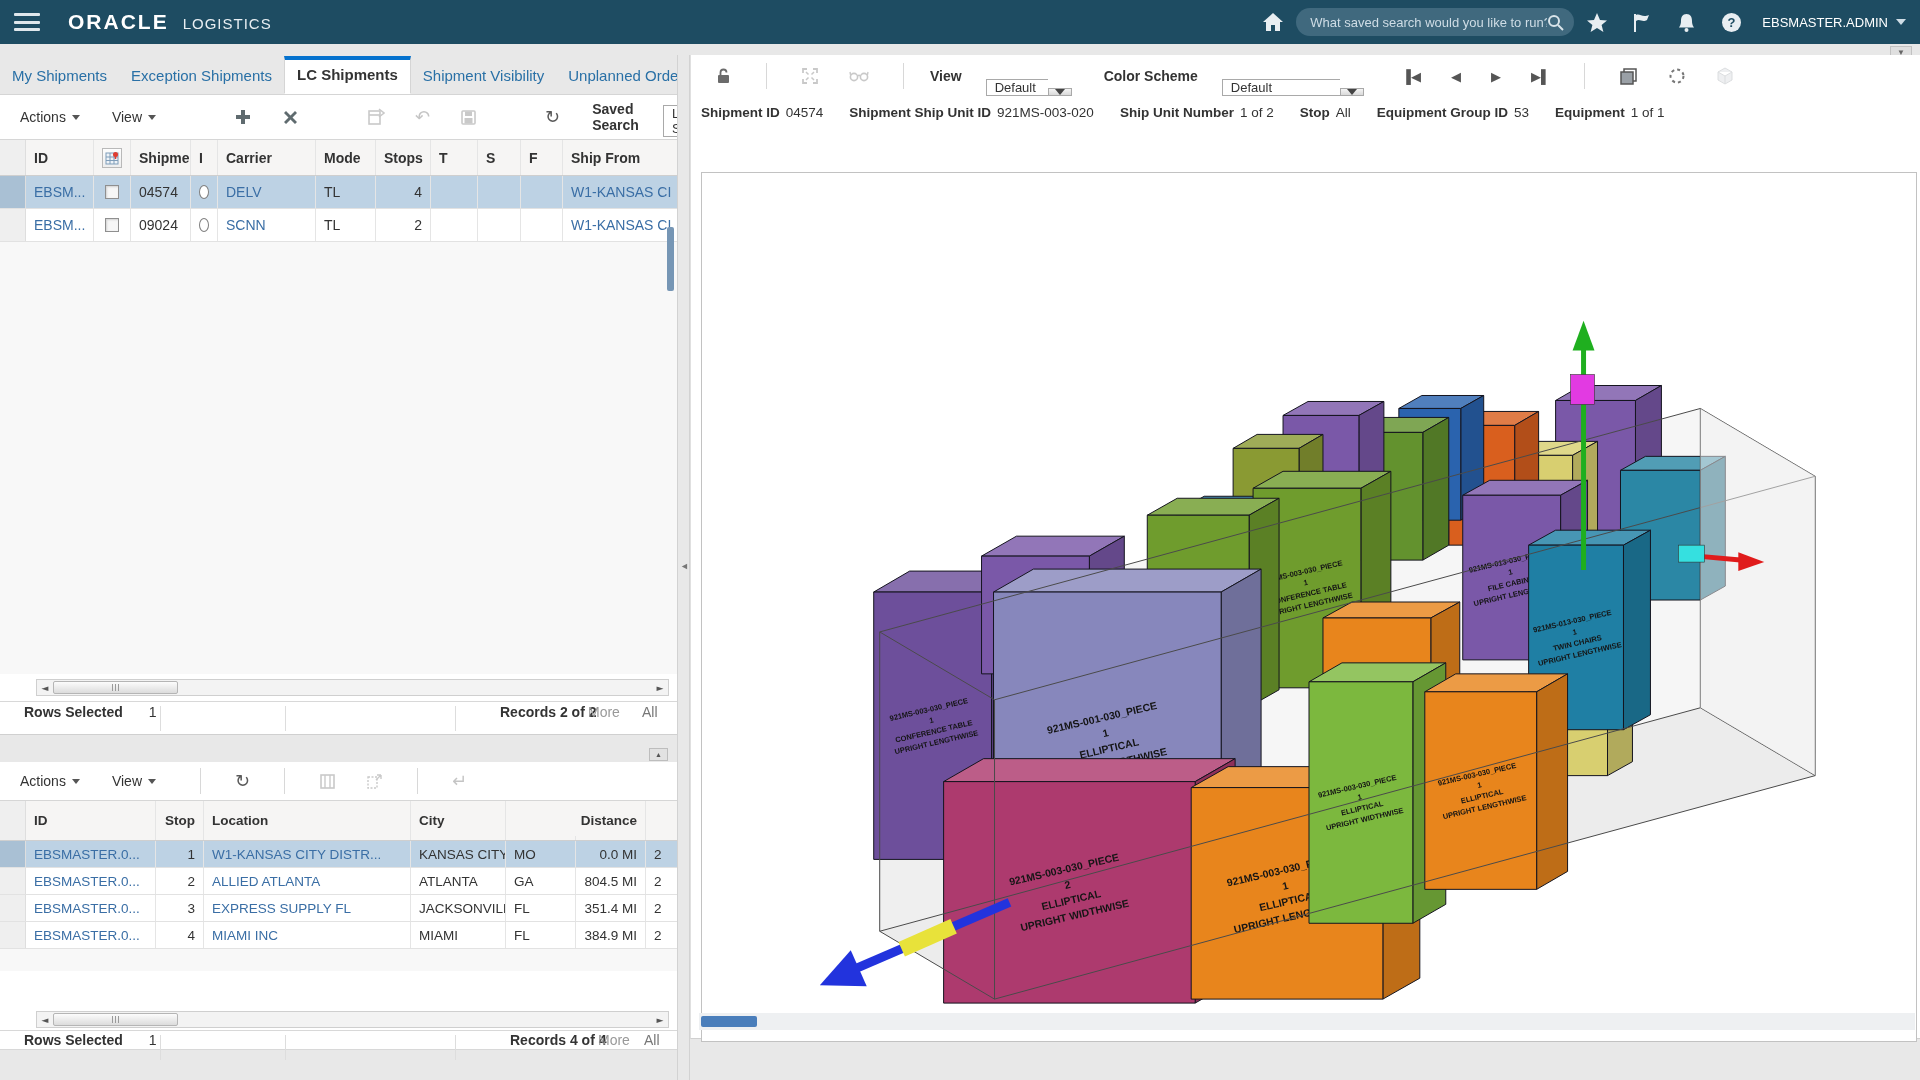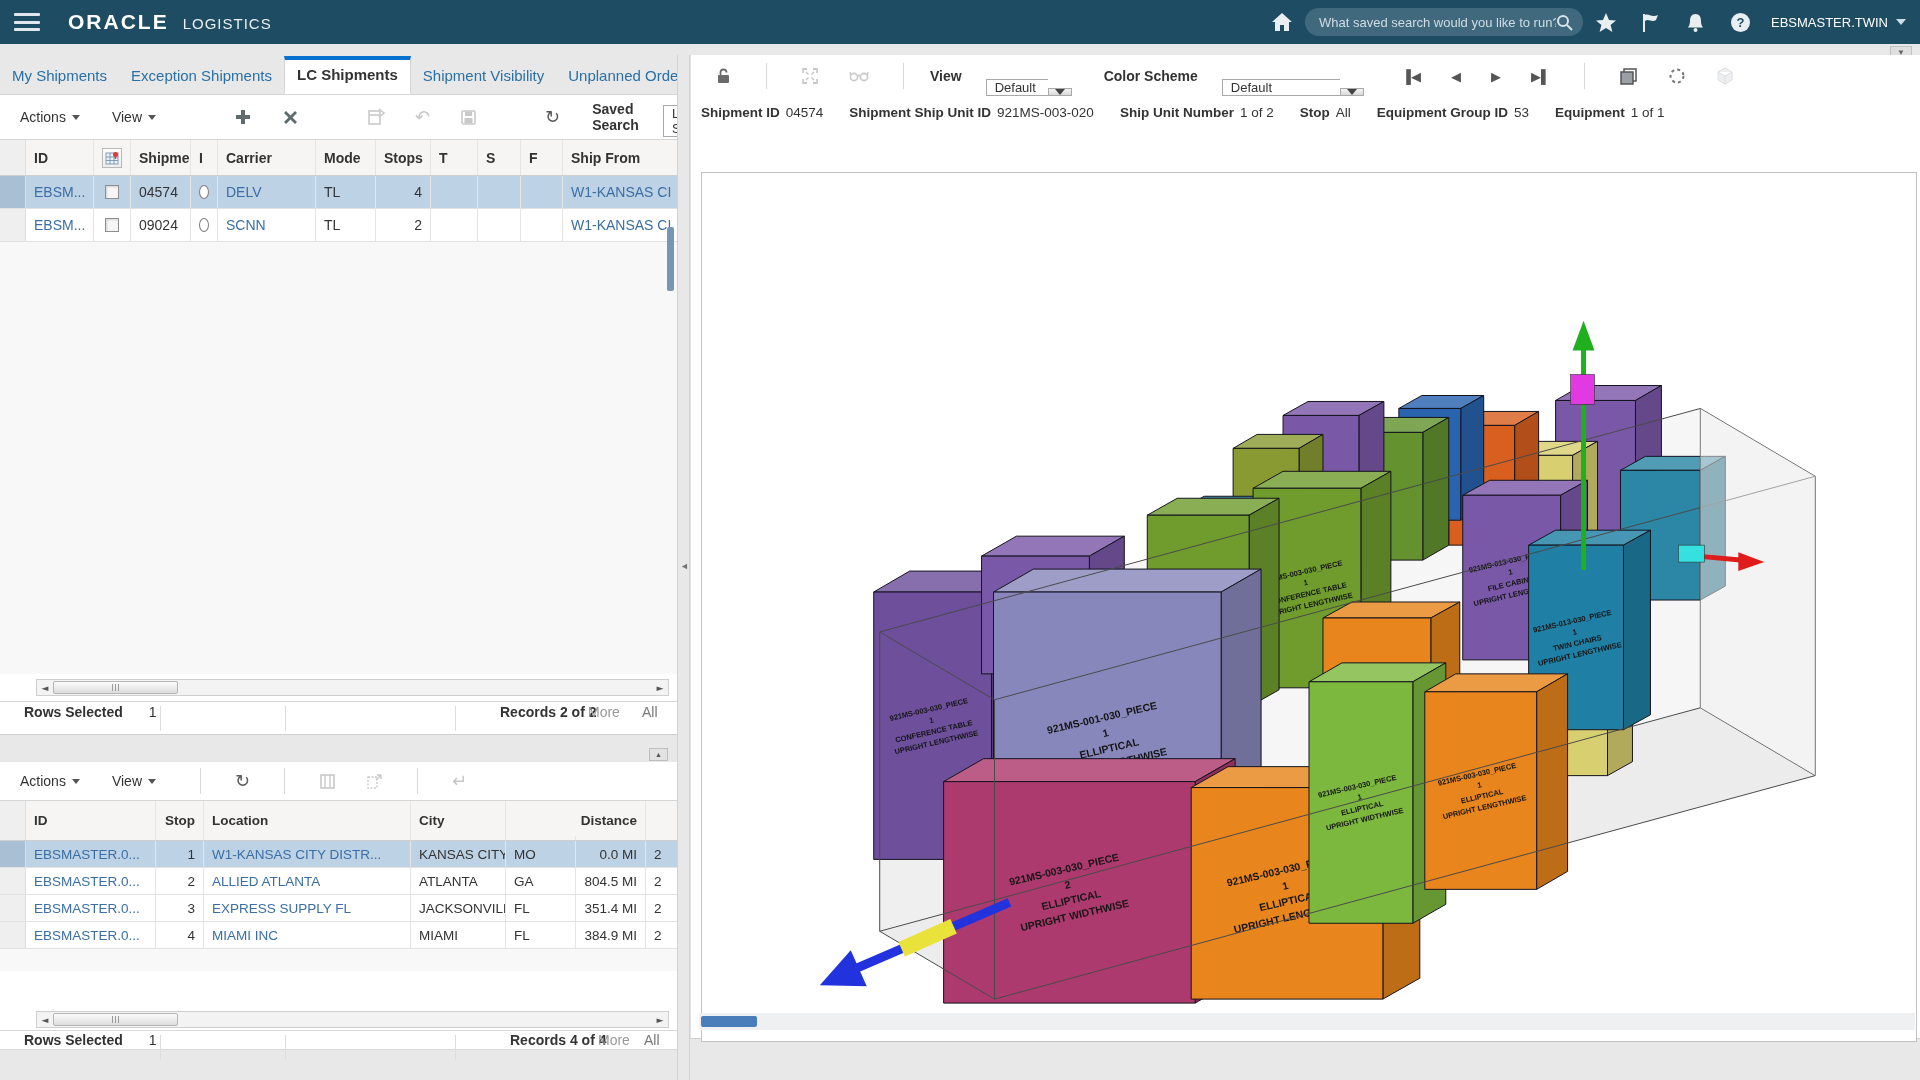--- a/index.html
+++ b/index.html
@@ -143,21 +143,21 @@
           <path d="M10.5 2 C6.5 2 5 5 5 9 C5 13 3.5 14.5 3 15.5 L18 15.5 C17.5 14.5 16 13 16 9 C16 5 14.5 2 10.5 2 Z" fill="#e8eef2"></path>
           <circle cx="10.5" cy="18" r="2" fill="#e8eef2"></circle>
         </svg>
     </div>
     <div class="hicon">
       <svg width="21" height="21" viewBox="0 0 21 21">
           <circle cx="10.5" cy="10.5" r="9.5" fill="#e8eef2"></circle>
           <text x="10.5" y="15" text-anchor="middle" font-size="13" font-weight="bold" fill="#1e4c62" font-family="Liberation Sans, sans-serif">?</text>
         </svg>
     </div>
-    <span id="user">EBSMASTER.TWIN</span>
+    <span id="user">EBSMASTER.ADMIN</span>
     <span class="caret-dn"></span>
   </div>
   <div id="hdr-collapse">▼</div>
 
   <section id="panel-ship" class="panel">
     <div class="tabbar">
       <div class="tab">My Shipments</div>
       <div class="tab">Exception Shipments</div>
       <div class="tab active">LC Shipments</div>
       <div class="tab">Shipment Visibility</div>

